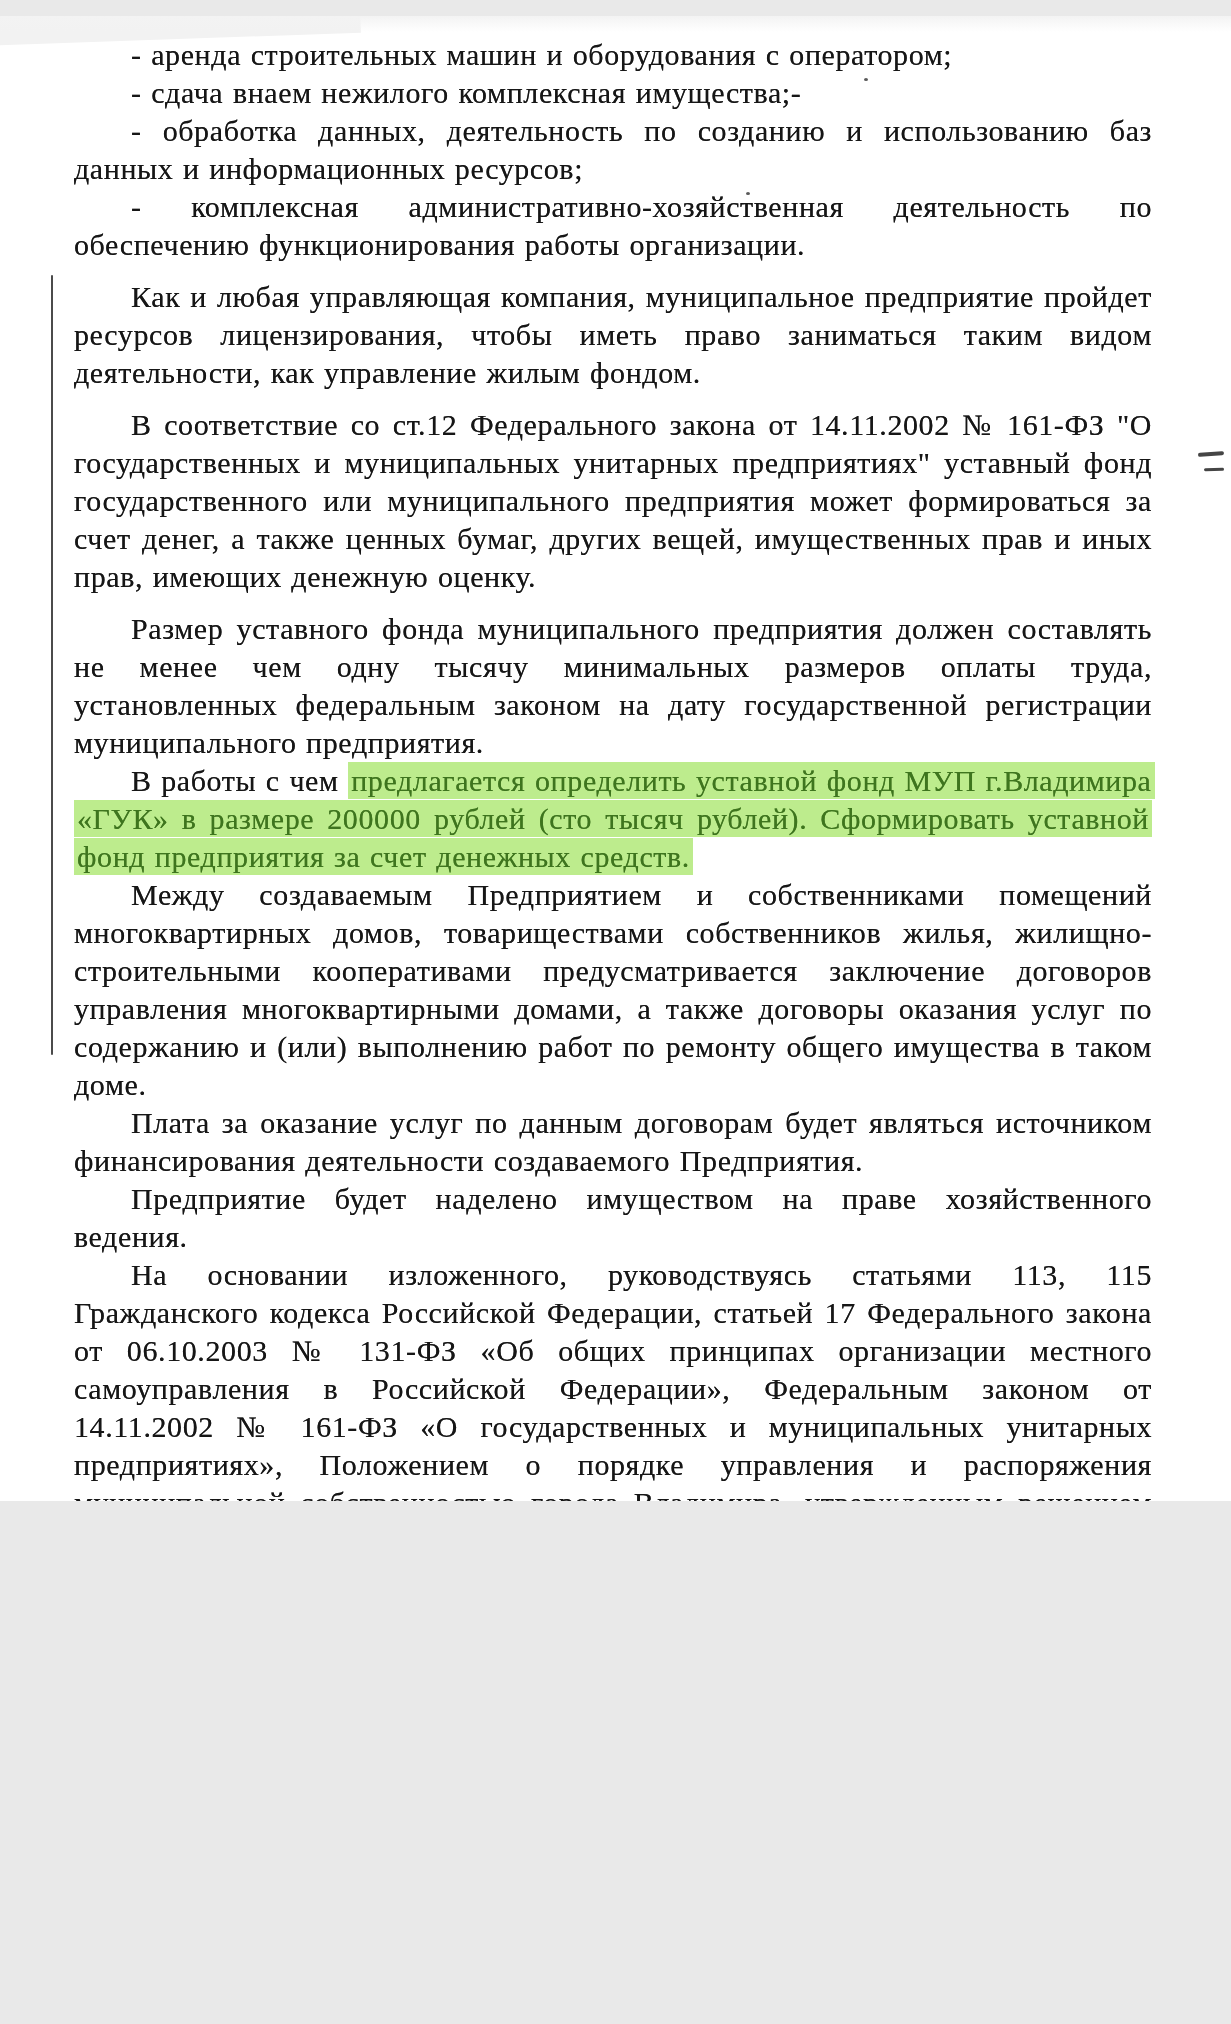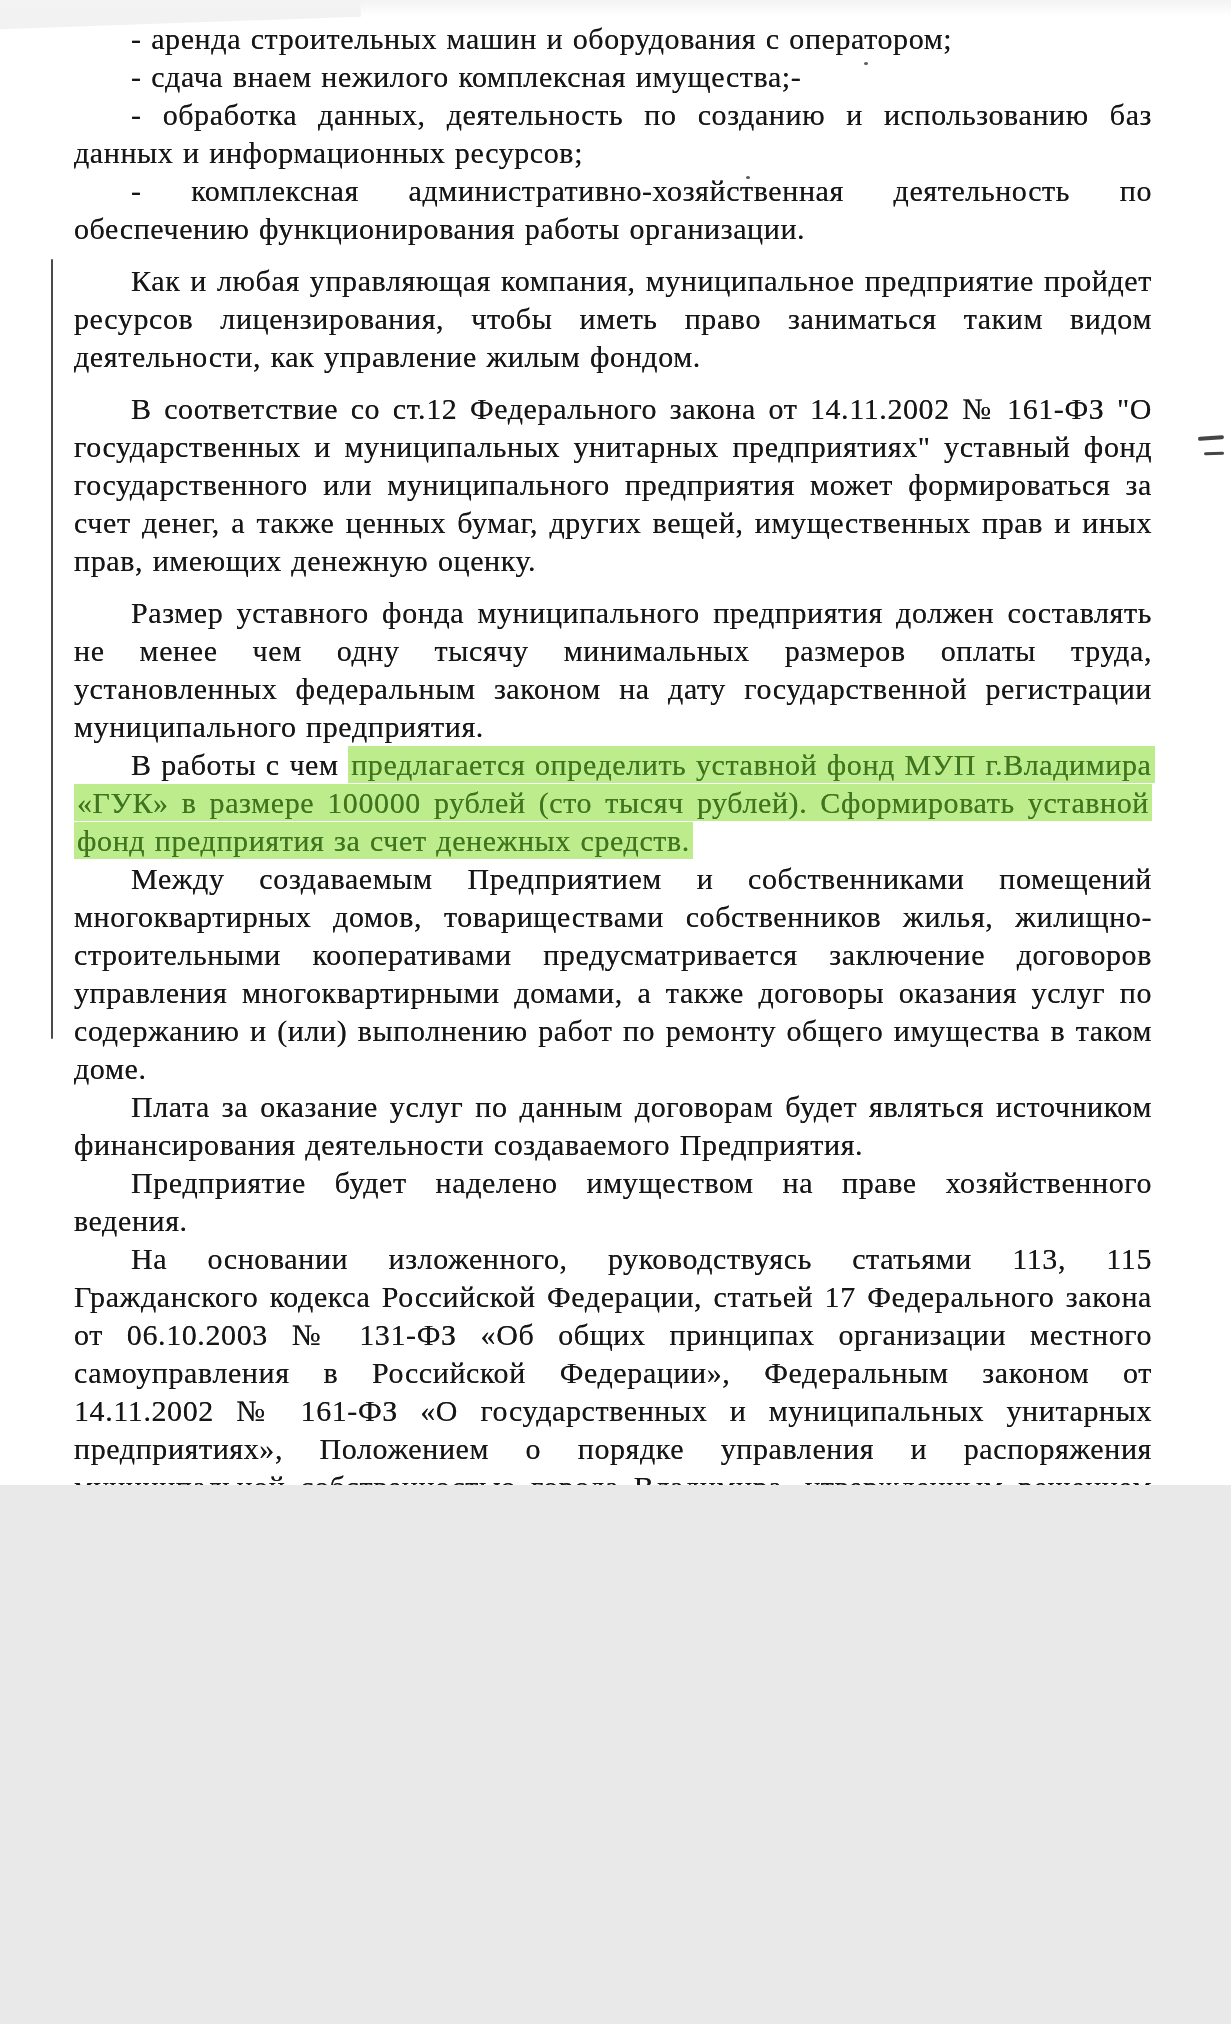--- a/index.html
+++ b/index.html
@@ -1,19 +1,19 @@
 <!DOCTYPE html>
 <html><head>
 <meta charset="utf-8">
 <style>
   html,body{margin:0;padding:0;background:#e9e9e9;}
   .page{
     position:relative;
     width:1231px;height:1485px;
-    margin:0 auto;
+    margin:16px auto;
     background:#ffffff;
     overflow:hidden;
     font-family:"Liberation Serif","DejaVu Serif",serif;
     color:#161616;
   }
   
   .shade{position:absolute;z-index:0;}
   .shade-top{left:-60px;top:-34px;width:420px;height:58px;background:#f2f2f2;transform:rotate(-2deg);}
   .shade-topbar{left:0;top:0;width:100%;height:16px;background:linear-gradient(#f3f3f3,rgba(255,255,255,0));}
   .shade-bottom-left{left:580px;top:1885px;width:320px;height:180px;background:#f3f3f3;border-radius:50%;}
@@ -83,21 +83,21 @@
     <p class="li">- сдача внаем нежилого комплексная имущества;-</p>
     <p class="li">- обработка данных, деятельность по созданию и использованию баз данных и информационных ресурсов;</p>
     <p class="li">- комплексная административно-хозяйственная деятельность по обеспечению функционирования работы организации.</p>
 
     <p class="gap"><span>Как и любая управляющая компания, муниципальное предприятие пройдет ресурсов лицензирования, чтобы иметь право заниматься таким видом деятельности, как управление жилым фондом.</span></p>
 
     <p class="gap"><span>В соответствие со ст.12 Федерального закона от 14.11.2002 № 161-ФЗ "О государственных и муниципальных унитарных предприятиях" уставный фонд государственного или муниципального предприятия может формироваться за счет денег, а также ценных бумаг, других вещей, имущественных прав и иных прав, имеющих денежную оценку.</span></p>
 
     <p class="gap"><span>Размер уставного фонда муниципального предприятия должен составлять не менее чем одну тысячу минимальных размеров оплаты труда, установленных федеральным законом на дату государственной регистрации муниципального предприятия.</span></p>
 
-    <p><span>В работы с чем </span><span class="hl">предлагается определить уставной фонд МУП г.Владимира «ГУК» в размере 100000 рублей (сто тысяч рублей). Сформировать уставной фонд предприятия за счет денежных средств.</span></p>
+    <p><span>В работы с чем </span><span class="hl">предлагается определить уставной фонд МУП г.Владимира «ГУК» в размере 200000 рублей (сто тысяч рублей). Сформировать уставной фонд предприятия за счет денежных средств.</span></p>
 
     <p><span>Между создаваемым Предприятием и собственниками помещений многоквартирных домов, товариществами собственников жилья, жилищно-строительными кооперативами предусматривается заключение договоров управления многоквартирными домами, а также договоры оказания услуг по содержанию и (или) выполнению работ по ремонту общего имущества в таком доме.</span></p>
 
     <p><span>Плата за оказание услуг по данным договорам будет являться источником финансирования деятельности создаваемого Предприятия.</span></p>
 
 
     <p><span>Предприятие будет наделено имуществом на праве хозяйственного ведения.</span></p>
 
     <p><span>На основании изложенного, руководствуясь статьями 113, 115 Гражданского кодекса Российской Федерации, статьей 17 Федерального закона от 06.10.2003 № 131-ФЗ «Об общих принципах организации местного самоуправления в Российской Федерации», Федеральным законом от 14.11.2002 № 161-ФЗ «О государственных и муниципальных унитарных предприятиях», Положением о порядке управления и распоряжения муниципальной собственностью города Владимира, утвержденным решением Владимирского городского Совета народных депутатов от 24.10.2002, статьёй 26 Устава муниципального образования город Владимир предлагаю рассмотреть на сессии Совета народных депутатов города Владимира проект решения Совета народных депутатов г.Владимира «О создании муниципального унитарного предприятия города Владимира «Городская управляющая компания».</span></p>
 

